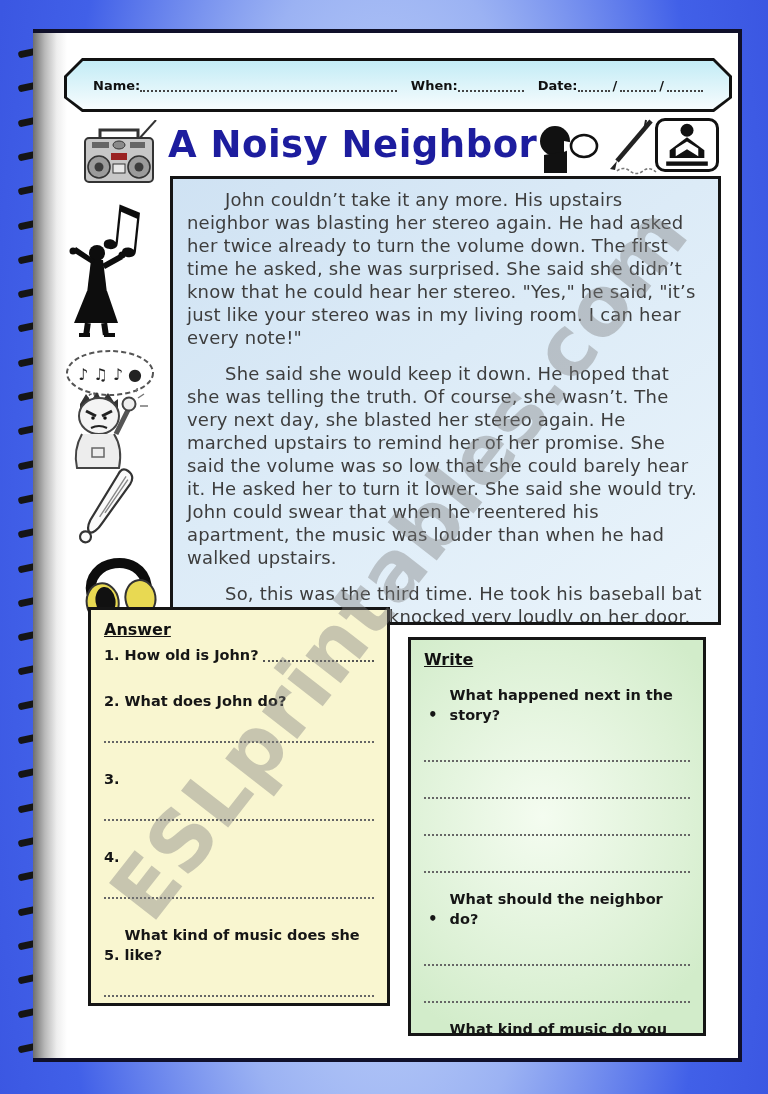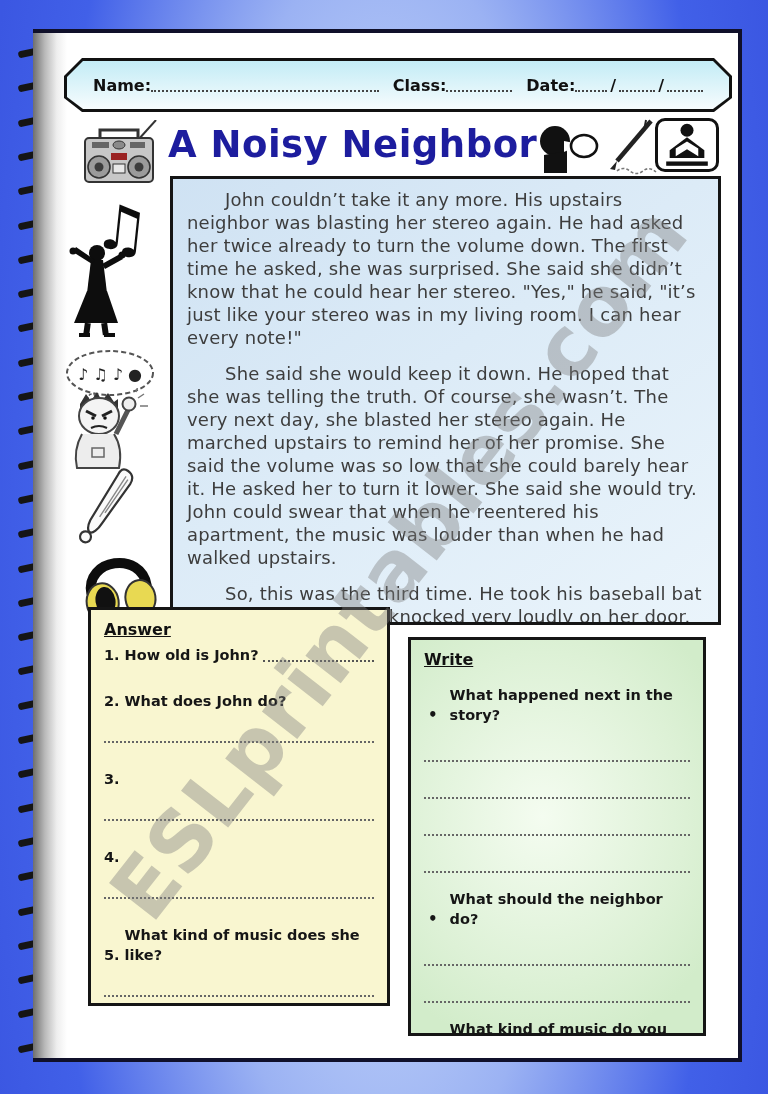--- a/index.html
+++ b/index.html
@@ -34,21 +34,21 @@
   .namebox-outer {
     position:absolute; left:64px; top:58px; width:668px; height:54px;
     background:#111;
     clip-path:polygon(18px 0, calc(100% - 18px) 0, 100% 18px, 100% calc(100% - 14px), calc(100% - 18px) 100%, 18px 100%, 0 calc(100% - 14px), 0 18px);
   }
   .namebox-inner {
     position:absolute; left:3px; top:3px; right:3px; bottom:3px;
     background:linear-gradient(to bottom,#c3ecf6 0%, #e7f7fb 70%, #f7fcfe 100%);
     clip-path:polygon(16px 0, calc(100% - 16px) 0, 100% 16px, 100% calc(100% - 12px), calc(100% - 16px) 100%, 16px 100%, 0 calc(100% - 12px), 0 16px);
     display:flex; align-items:center; padding:0 26px;
-    font-weight:bold; font-size:16px; color:#111;
+    font-weight:bold; font-size:13px; color:#111;
   }
   .dots { border-bottom:2px dotted #444; height:13px; }
   .dots.grow { flex:1 1 auto; }
   .hdr-label { white-space:nowrap; }
   .hdr-gap { width:14px; }
   .date-slash { margin:0 3px; font-weight:bold; }
   
   .title {
     position:absolute; left:168px; top:123px; width:365px;
     font-size:37px; font-weight:bold; color:#1d1d9e; letter-spacing:0.5px;
@@ -144,21 +144,21 @@
   </div>
 
 <div class="page"></div>
 <div class="page-edge"></div>
 
 <div class="namebox-outer">
   <div class="namebox-inner">
     <span class="hdr-label">Name:</span>
     <span class="dots grow"></span>
     <span class="hdr-gap"></span>
-    <span class="hdr-label">Class:</span>
+    <span class="hdr-label">When:</span>
     <span class="dots" style="width:66px;"></span>
     <span class="hdr-gap"></span>
     <span class="hdr-label">Date:</span>
     <span class="dots" style="width:32px;"></span>
     <span class="date-slash">/</span>
     <span class="dots" style="width:36px;"></span>
     <span class="date-slash">/</span>
     <span class="dots" style="width:36px;"></span>
   </div>
 </div>

